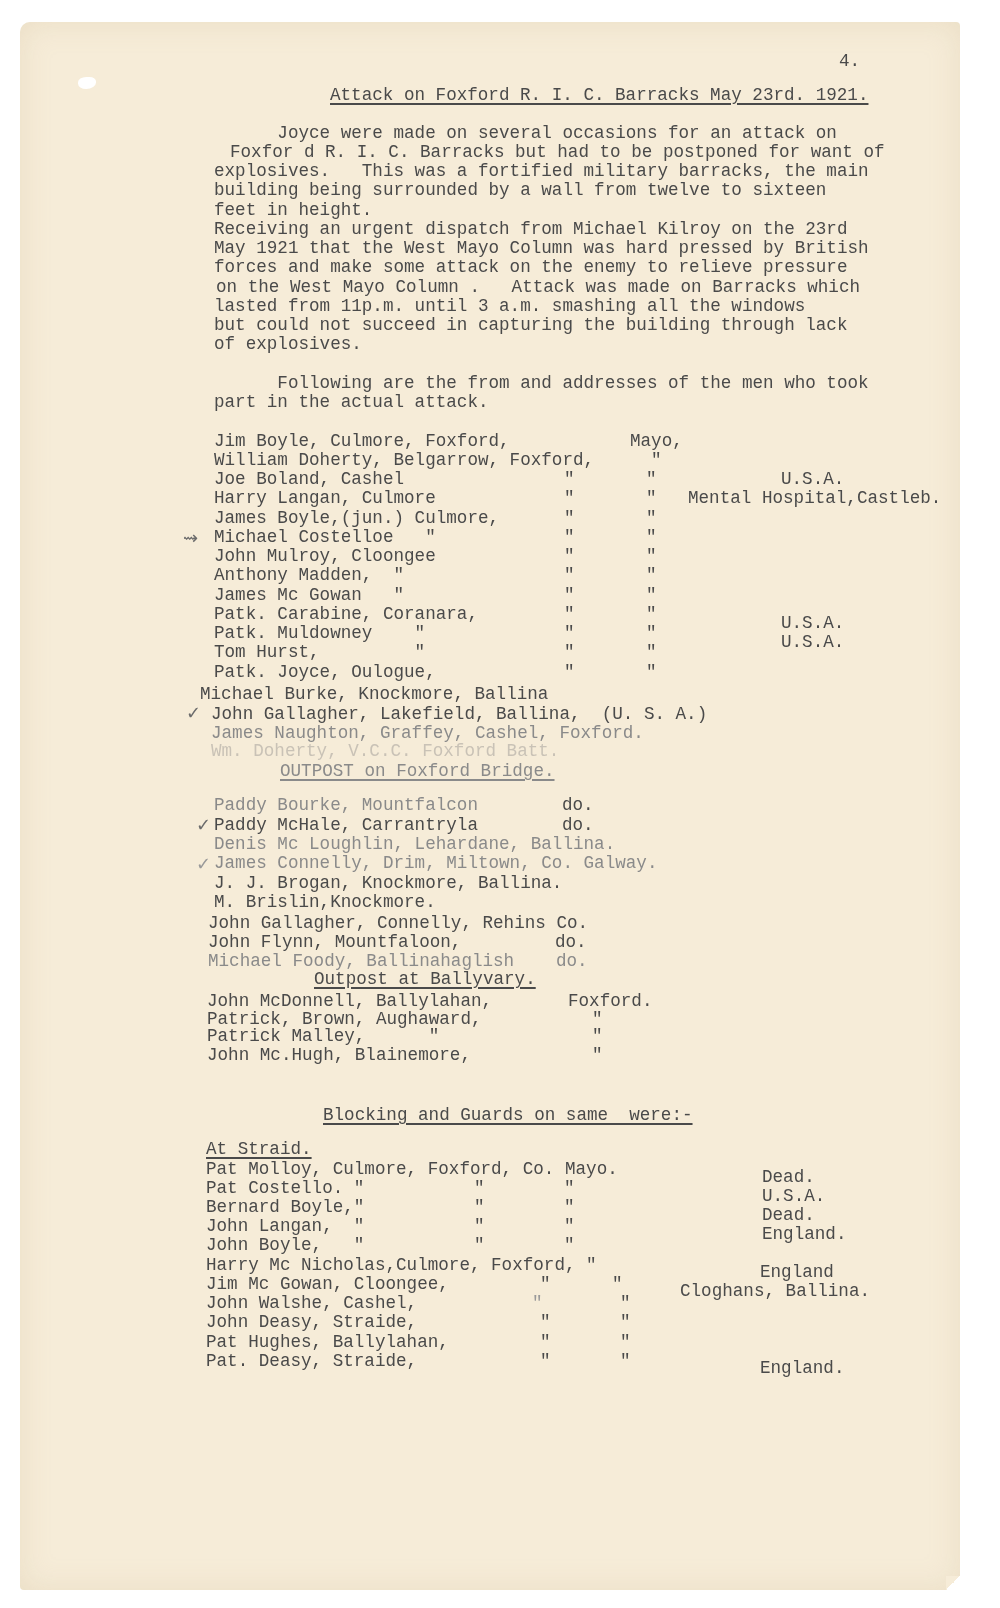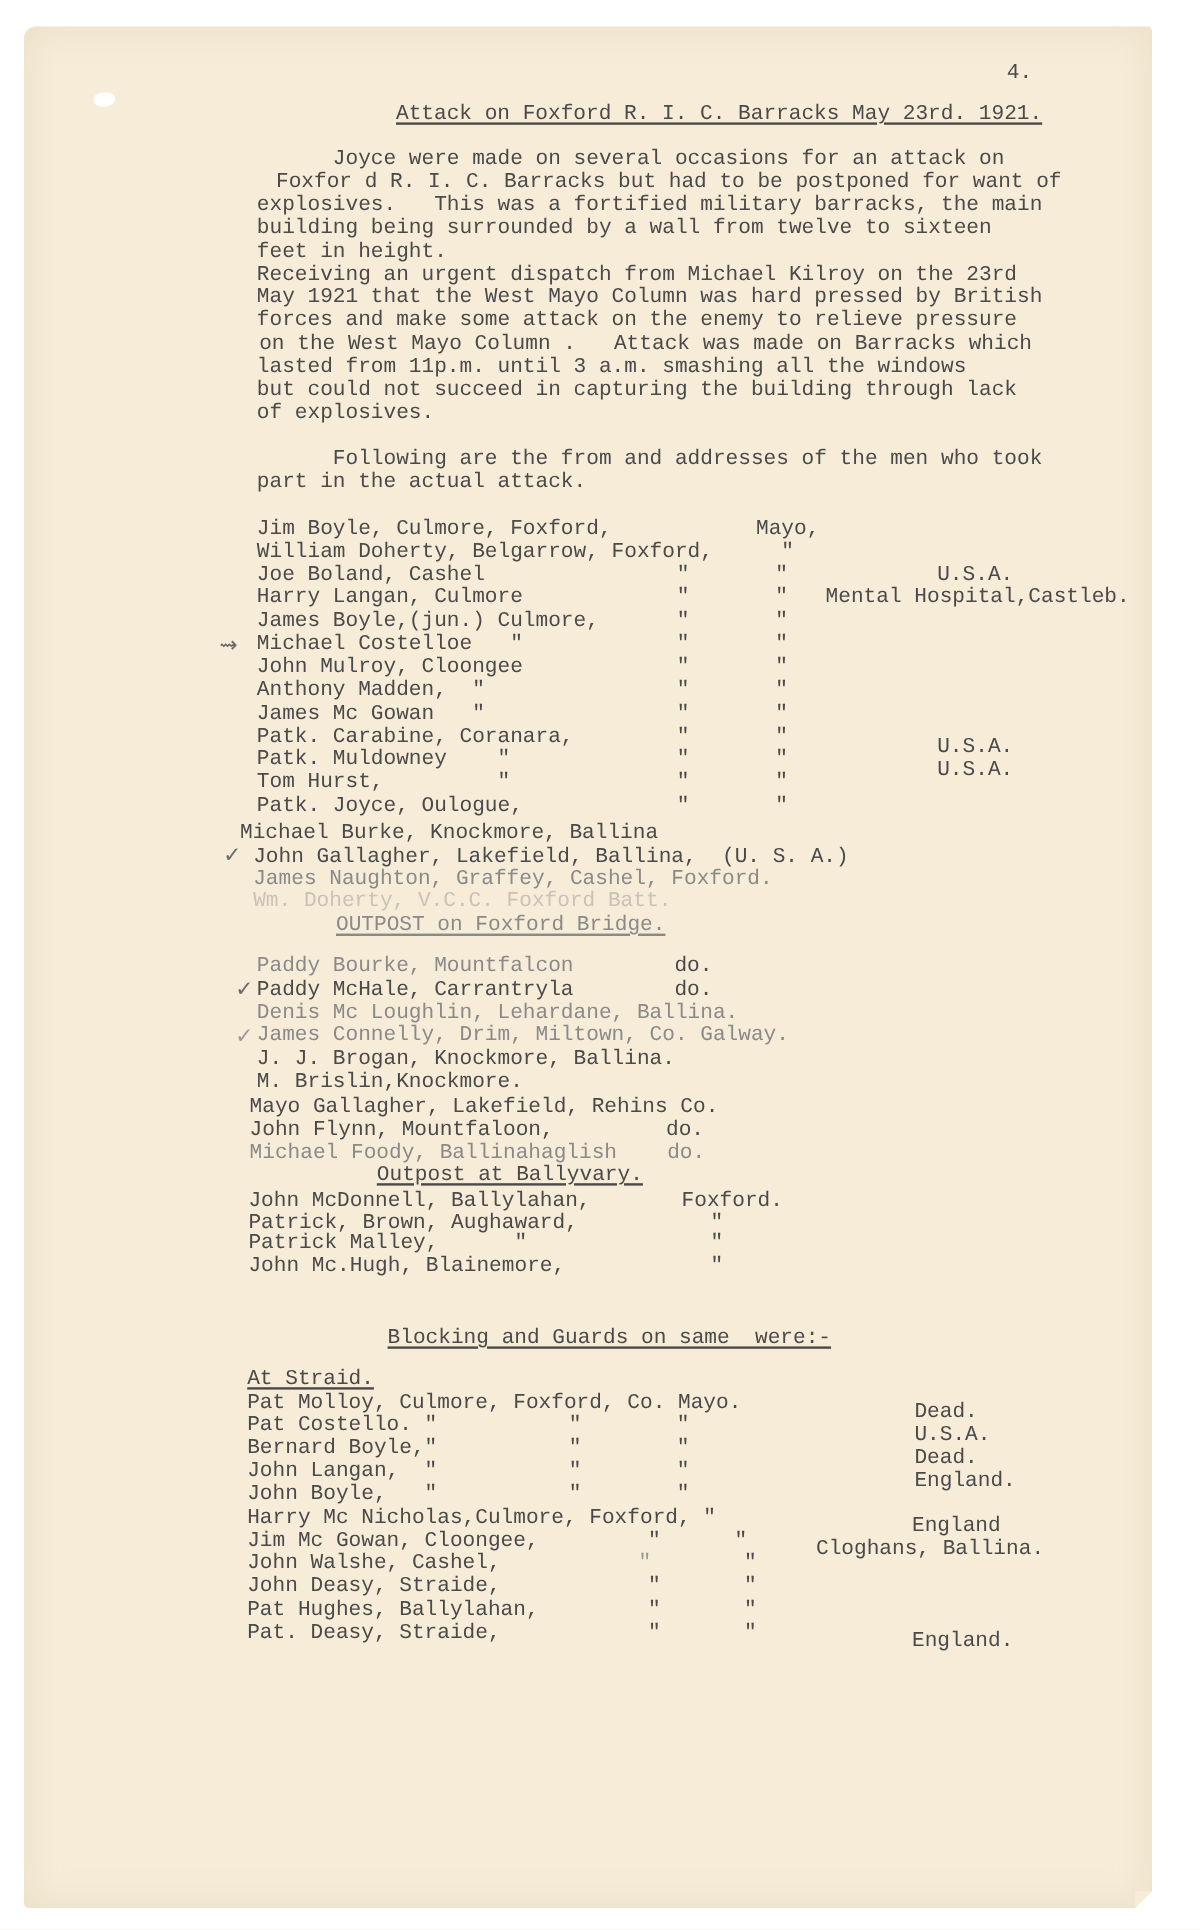--- a/index.html
+++ b/index.html
@@ -132,21 +132,21 @@
 
   <div class="mark" style="left:196px; top:814px;">✓</div>
   <div class="t" style="left:214px; top:816px;">Paddy McHale, Carrantryla</div>
   <div class="t" style="left:562px; top:816px;">do.</div>
 
   <div class="t faint" style="left:214px; top:835px;">Denis Mc Loughlin, Lehardane, Ballina.</div>
   <div class="mark" style="left:196px; top:853px; color:#999;">✓</div>
   <div class="t faint" style="left:214px; top:854px;">James Connelly, Drim, Miltown, Co. Galway.</div>
   <div class="t" style="left:214px; top:874px;">J. J. Brogan, Knockmore, Ballina.</div>
   <div class="t" style="left:214px; top:893px;">M. Brislin,Knockmore.</div>
-  <div class="t" style="left:208px; top:914px;">Mayo Gallagher, Lakefield, Rehins Co.</div>
+  <div class="t" style="left:208px; top:914px;">John Gallagher, Connelly, Rehins Co.</div>
   <div class="t" style="left:208px; top:933px;">John Flynn, Mountfaloon,</div>
   <div class="t" style="left:555px; top:933px;">do.</div>
   <div class="t faint" style="left:208px; top:952px;">Michael Foody, Ballinahaglish</div>
   <div class="t faint" style="left:556px; top:952px;">do.</div>
 </div>
 
 <div>
   <div class="t ul" style="left:314px; top:970px;">Outpost at Ballyvary.</div>
   <div class="t" style="left:207px; top:992px;">John McDonnell, Ballylahan,</div>
   <div class="t" style="left:568px; top:992px;">Foxford.</div>

